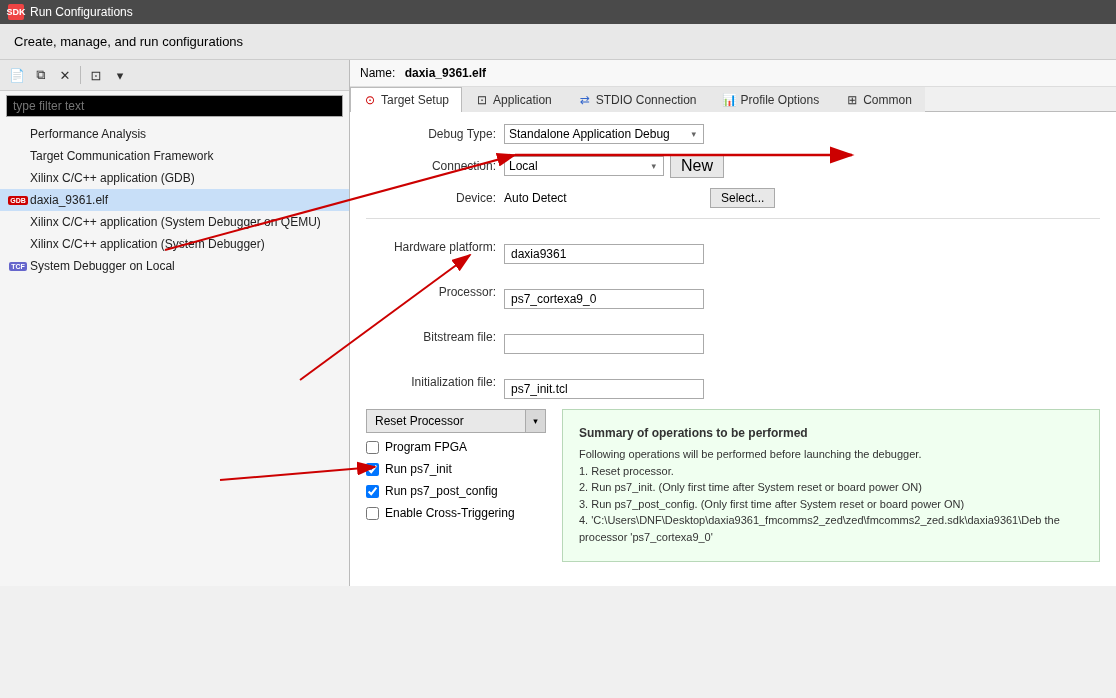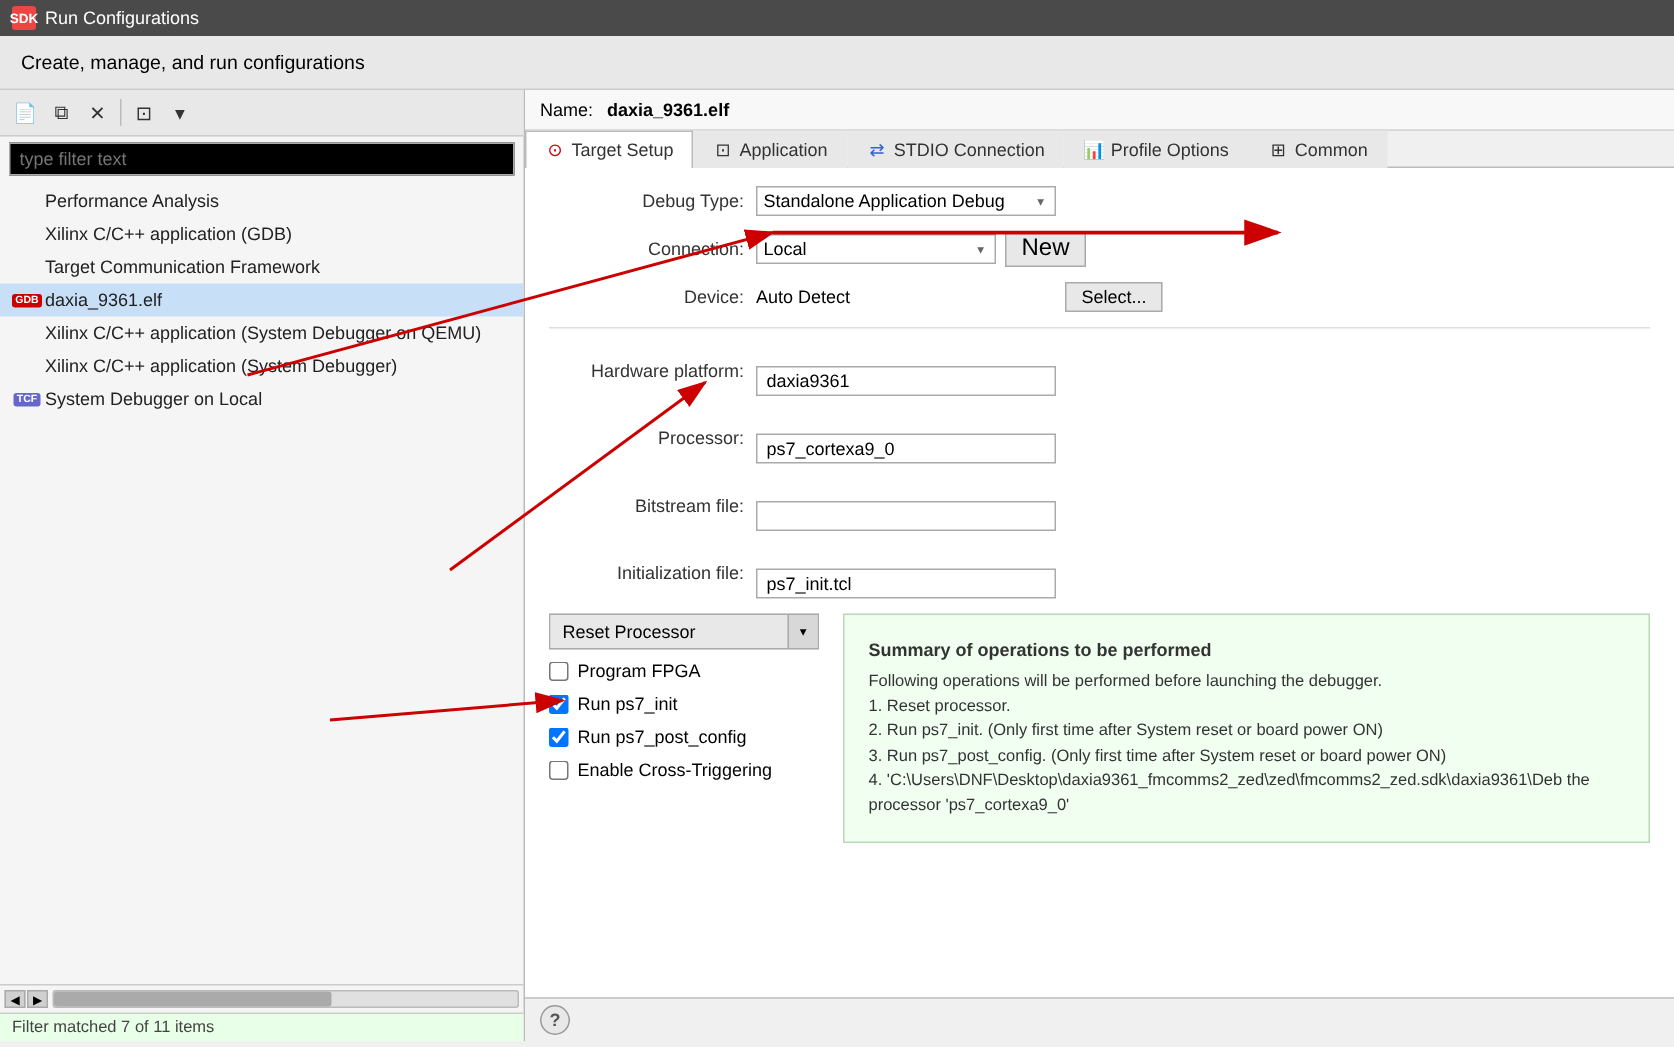--- a/index.html
+++ b/index.html
@@ -366,21 +366,21 @@
       align-items: center;
       justify-content: center;
       cursor: pointer;
       font-size: 12px;
       font-weight: bold;
       color: #555;
     }
     
     .page-wrapper {
       width: 1116px;
-      height: 698px;
+      height: 586px;
       position: relative;
       overflow: hidden;
     }
     
     .connection-row .dropdown { min-width: 160px; }
   </style>
 </head>
 <body>
 
 <div class="page-wrapper">
@@ -411,25 +411,25 @@
         <input type="text" class="search-input" placeholder="type filter text" style="">
       </div>
 
       <div class="tree-list">
         <div class="tree-item">
           <div class="tree-item-icon"></div>
           <span>Performance Analysis</span>
         </div>
         <div class="tree-item">
           <div class="tree-item-icon"></div>
-          <span>Xilinx C/C++ application (GDB)</span>
+          <span>Target Communication Framework</span>
         </div>
         <div class="tree-item">
           <div class="tree-item-icon"></div>
-          <span>Target Communication Framework</span>
+          <span>Xilinx C/C++ application (GDB)</span>
         </div>
         <div class="tree-item selected">
           <div class="tree-item-icon">
             <span class="icon-gdb">GDB</span>
           </div>
           <span>daxia_9361.elf</span>
         </div>
         <div class="tree-item">
           <div class="tree-item-icon"></div>
           <span>Xilinx C/C++ application (System Debugger on QEMU)</span>

